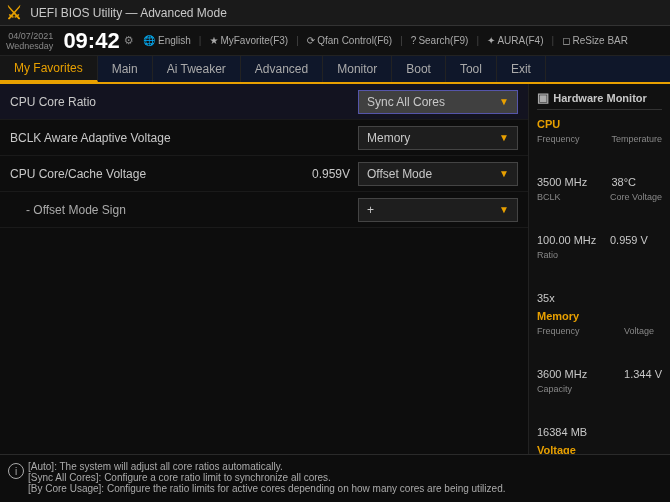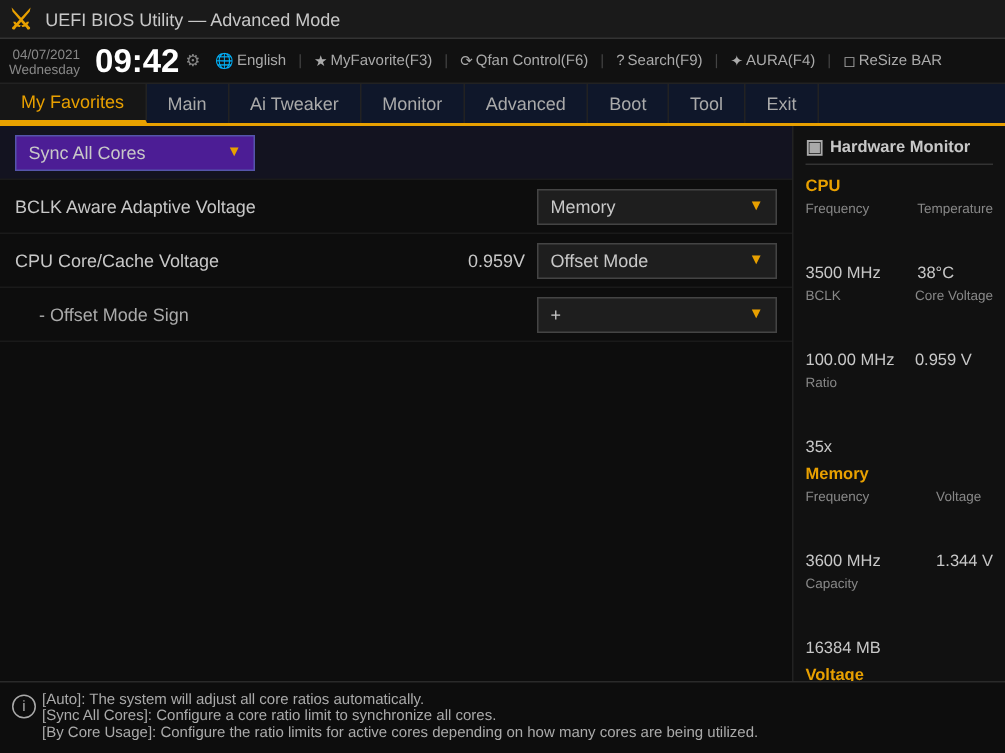--- a/index.html
+++ b/index.html
@@ -134,21 +134,21 @@
       border: 1px solid #444;
       color: #c8c8c8;
       padding: 4px 8px;
       font-size: 12px;
       display: flex;
       align-items: center;
       justify-content: space-between;
       cursor: pointer;
     }
     .setting-dropdown.highlight {
-      background: #4c1d95;
+      background: #404040;
       border-color: #5555aa;
     }
     .dropdown-arrow {
       color: #e8a000;
       font-size: 10px;
     }
     .setting-row.indent .setting-label {
       padding-left: 16px;
       color: #aaa;
     }
@@ -251,32 +251,33 @@
     <span>✦ <span>AURA(F4)</span></span>
     <span class="sep">|</span>
     <span>◻ <span>ReSize BAR</span></span>
   </div>
 </div>
 
 <div id="main-nav">
   <div class="nav-item favorites active">My Favorites</div>
   <div class="nav-item">Main</div>
   <div class="nav-item">Ai Tweaker</div>
+  <div class="nav-item">Advanced</div>
   <div class="nav-item">Monitor</div>
-  <div class="nav-item">Advanced</div>
   <div class="nav-item">Boot</div>
   <div class="nav-item">Tool</div>
   <div class="nav-item">Exit</div>
 </div>
 
 <div id="content-area">
 
   <div id="main-panel">
 
     <div class="setting-row" style="background:#131320;">
+      <span class="setting-label">CPU Core Ratio</span>
       <div class="setting-dropdown highlight">
         <span>Sync All Cores</span>
         <span class="dropdown-arrow">▼</span>
       </div>
     </div>
 
     <div class="setting-row">
       <span class="setting-label">BCLK Aware Adaptive Voltage</span>
       <div class="setting-dropdown">
         <span>Memory</span>

